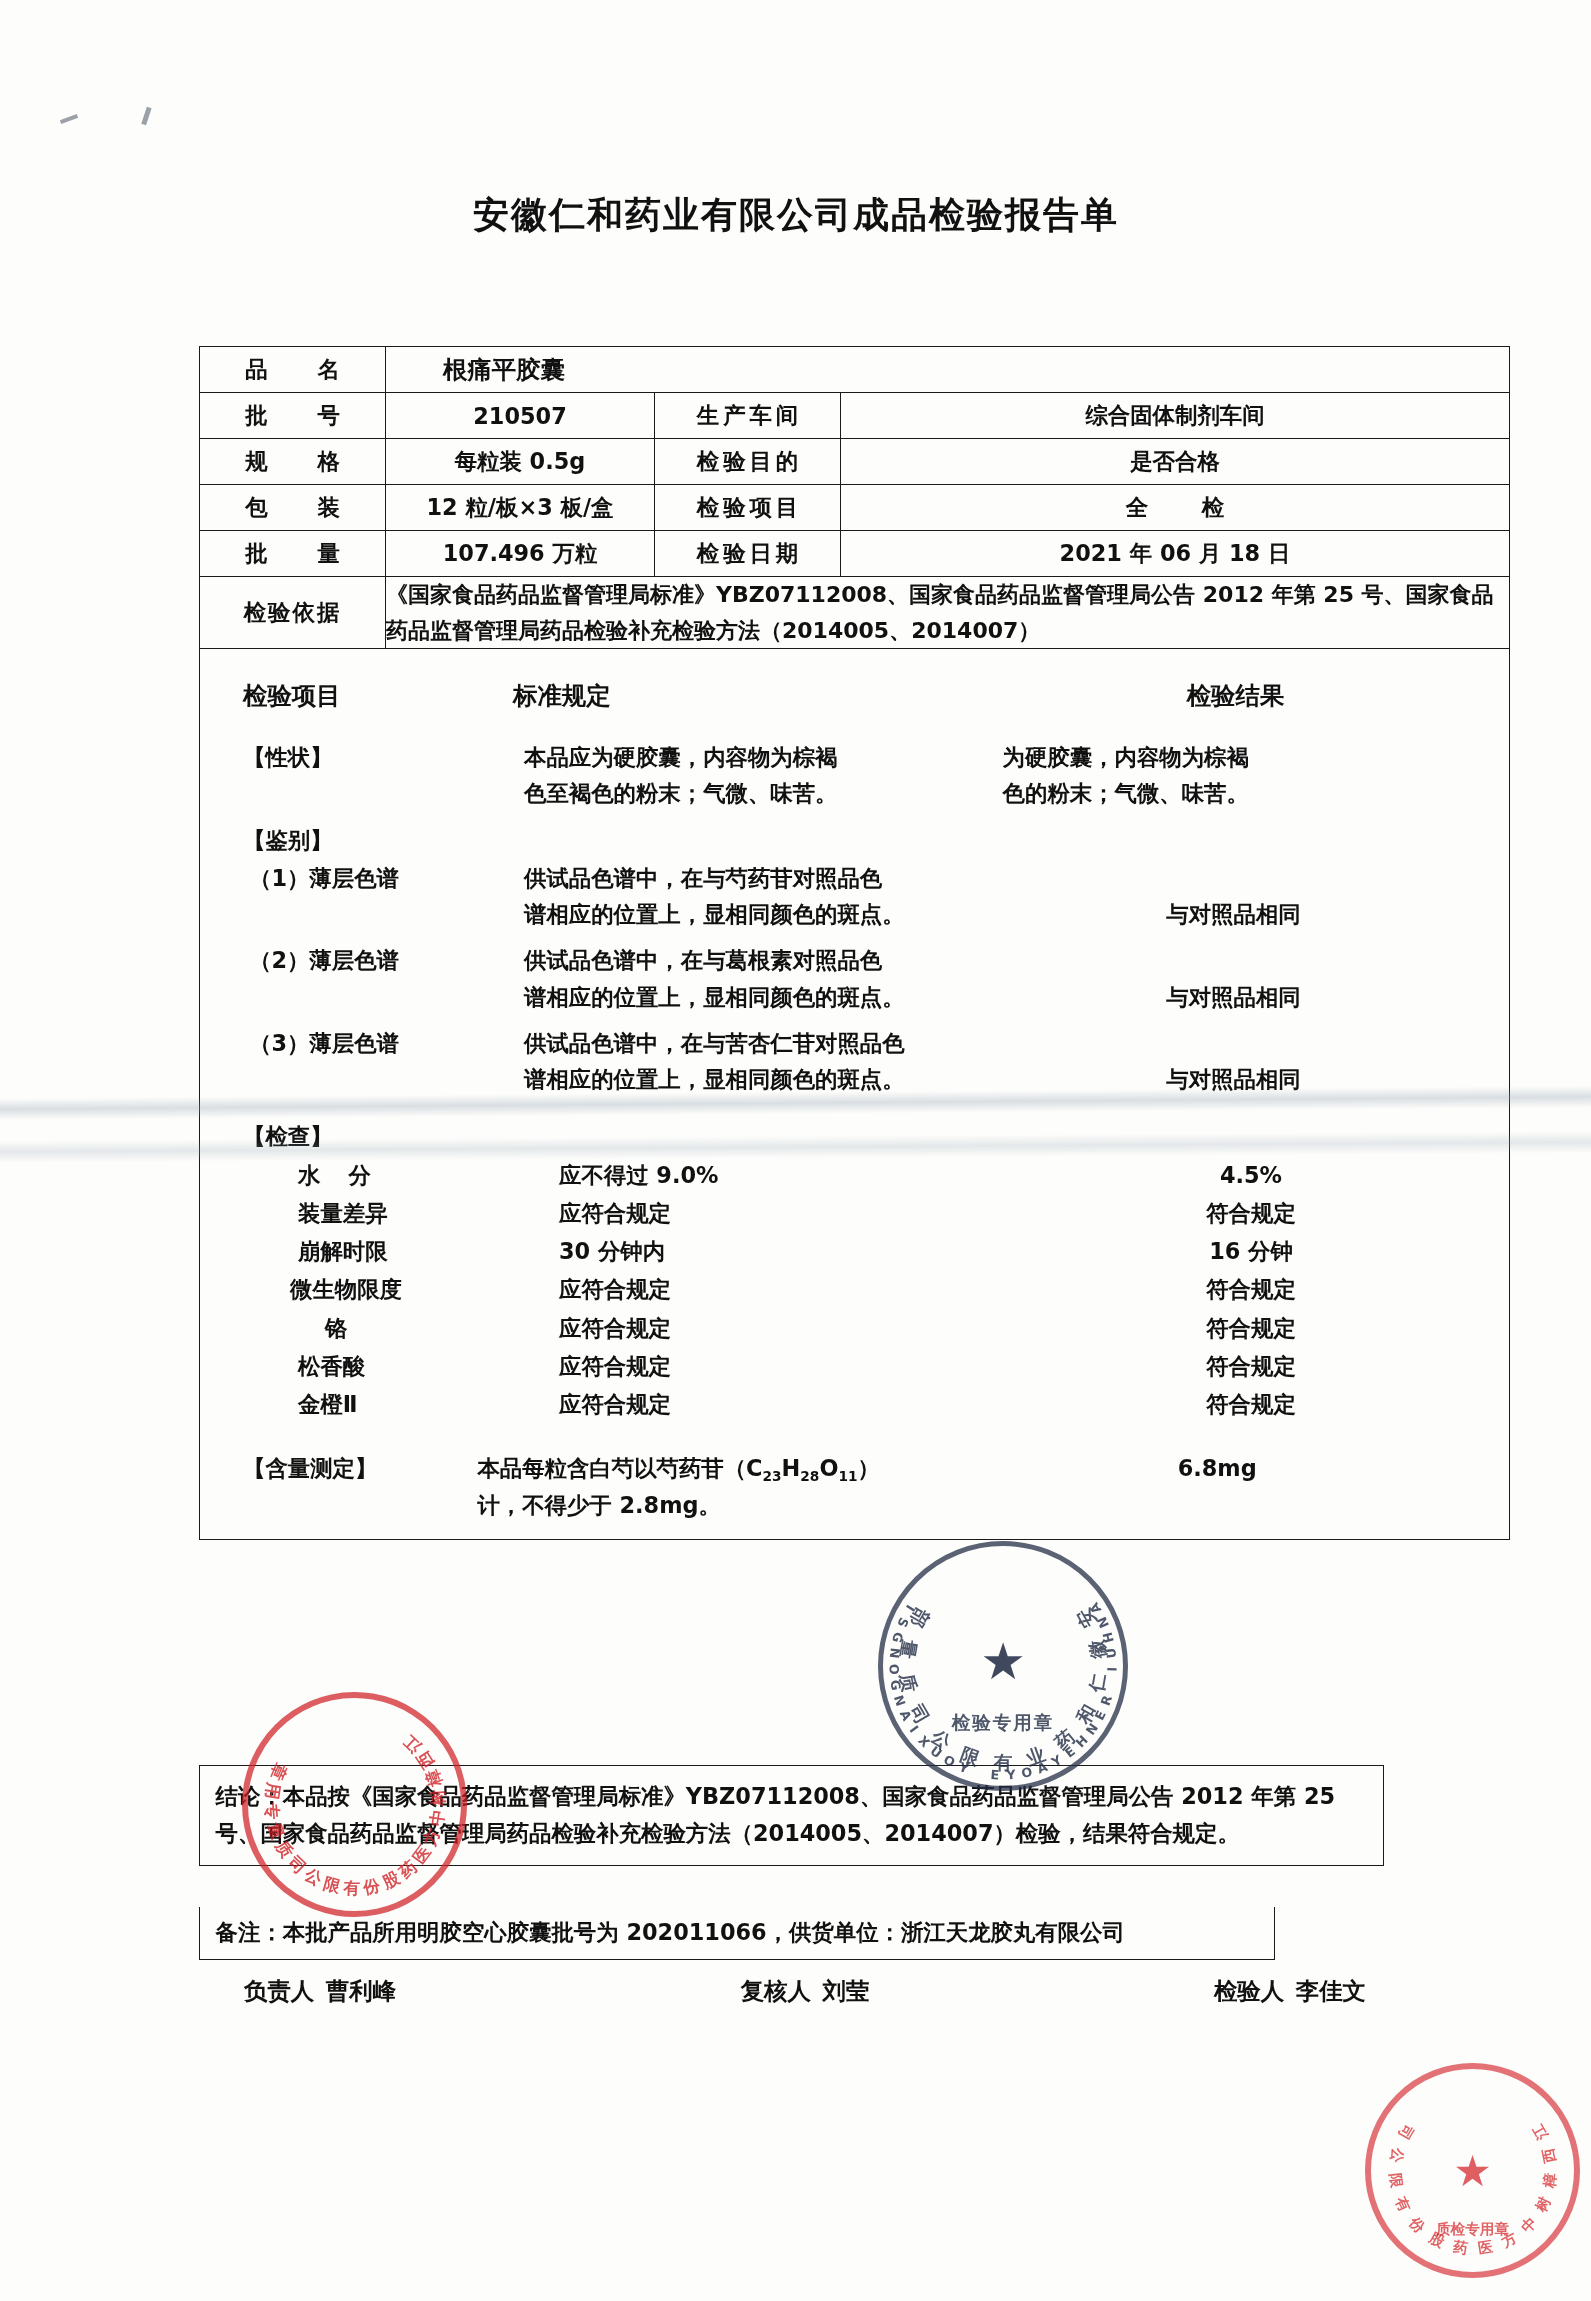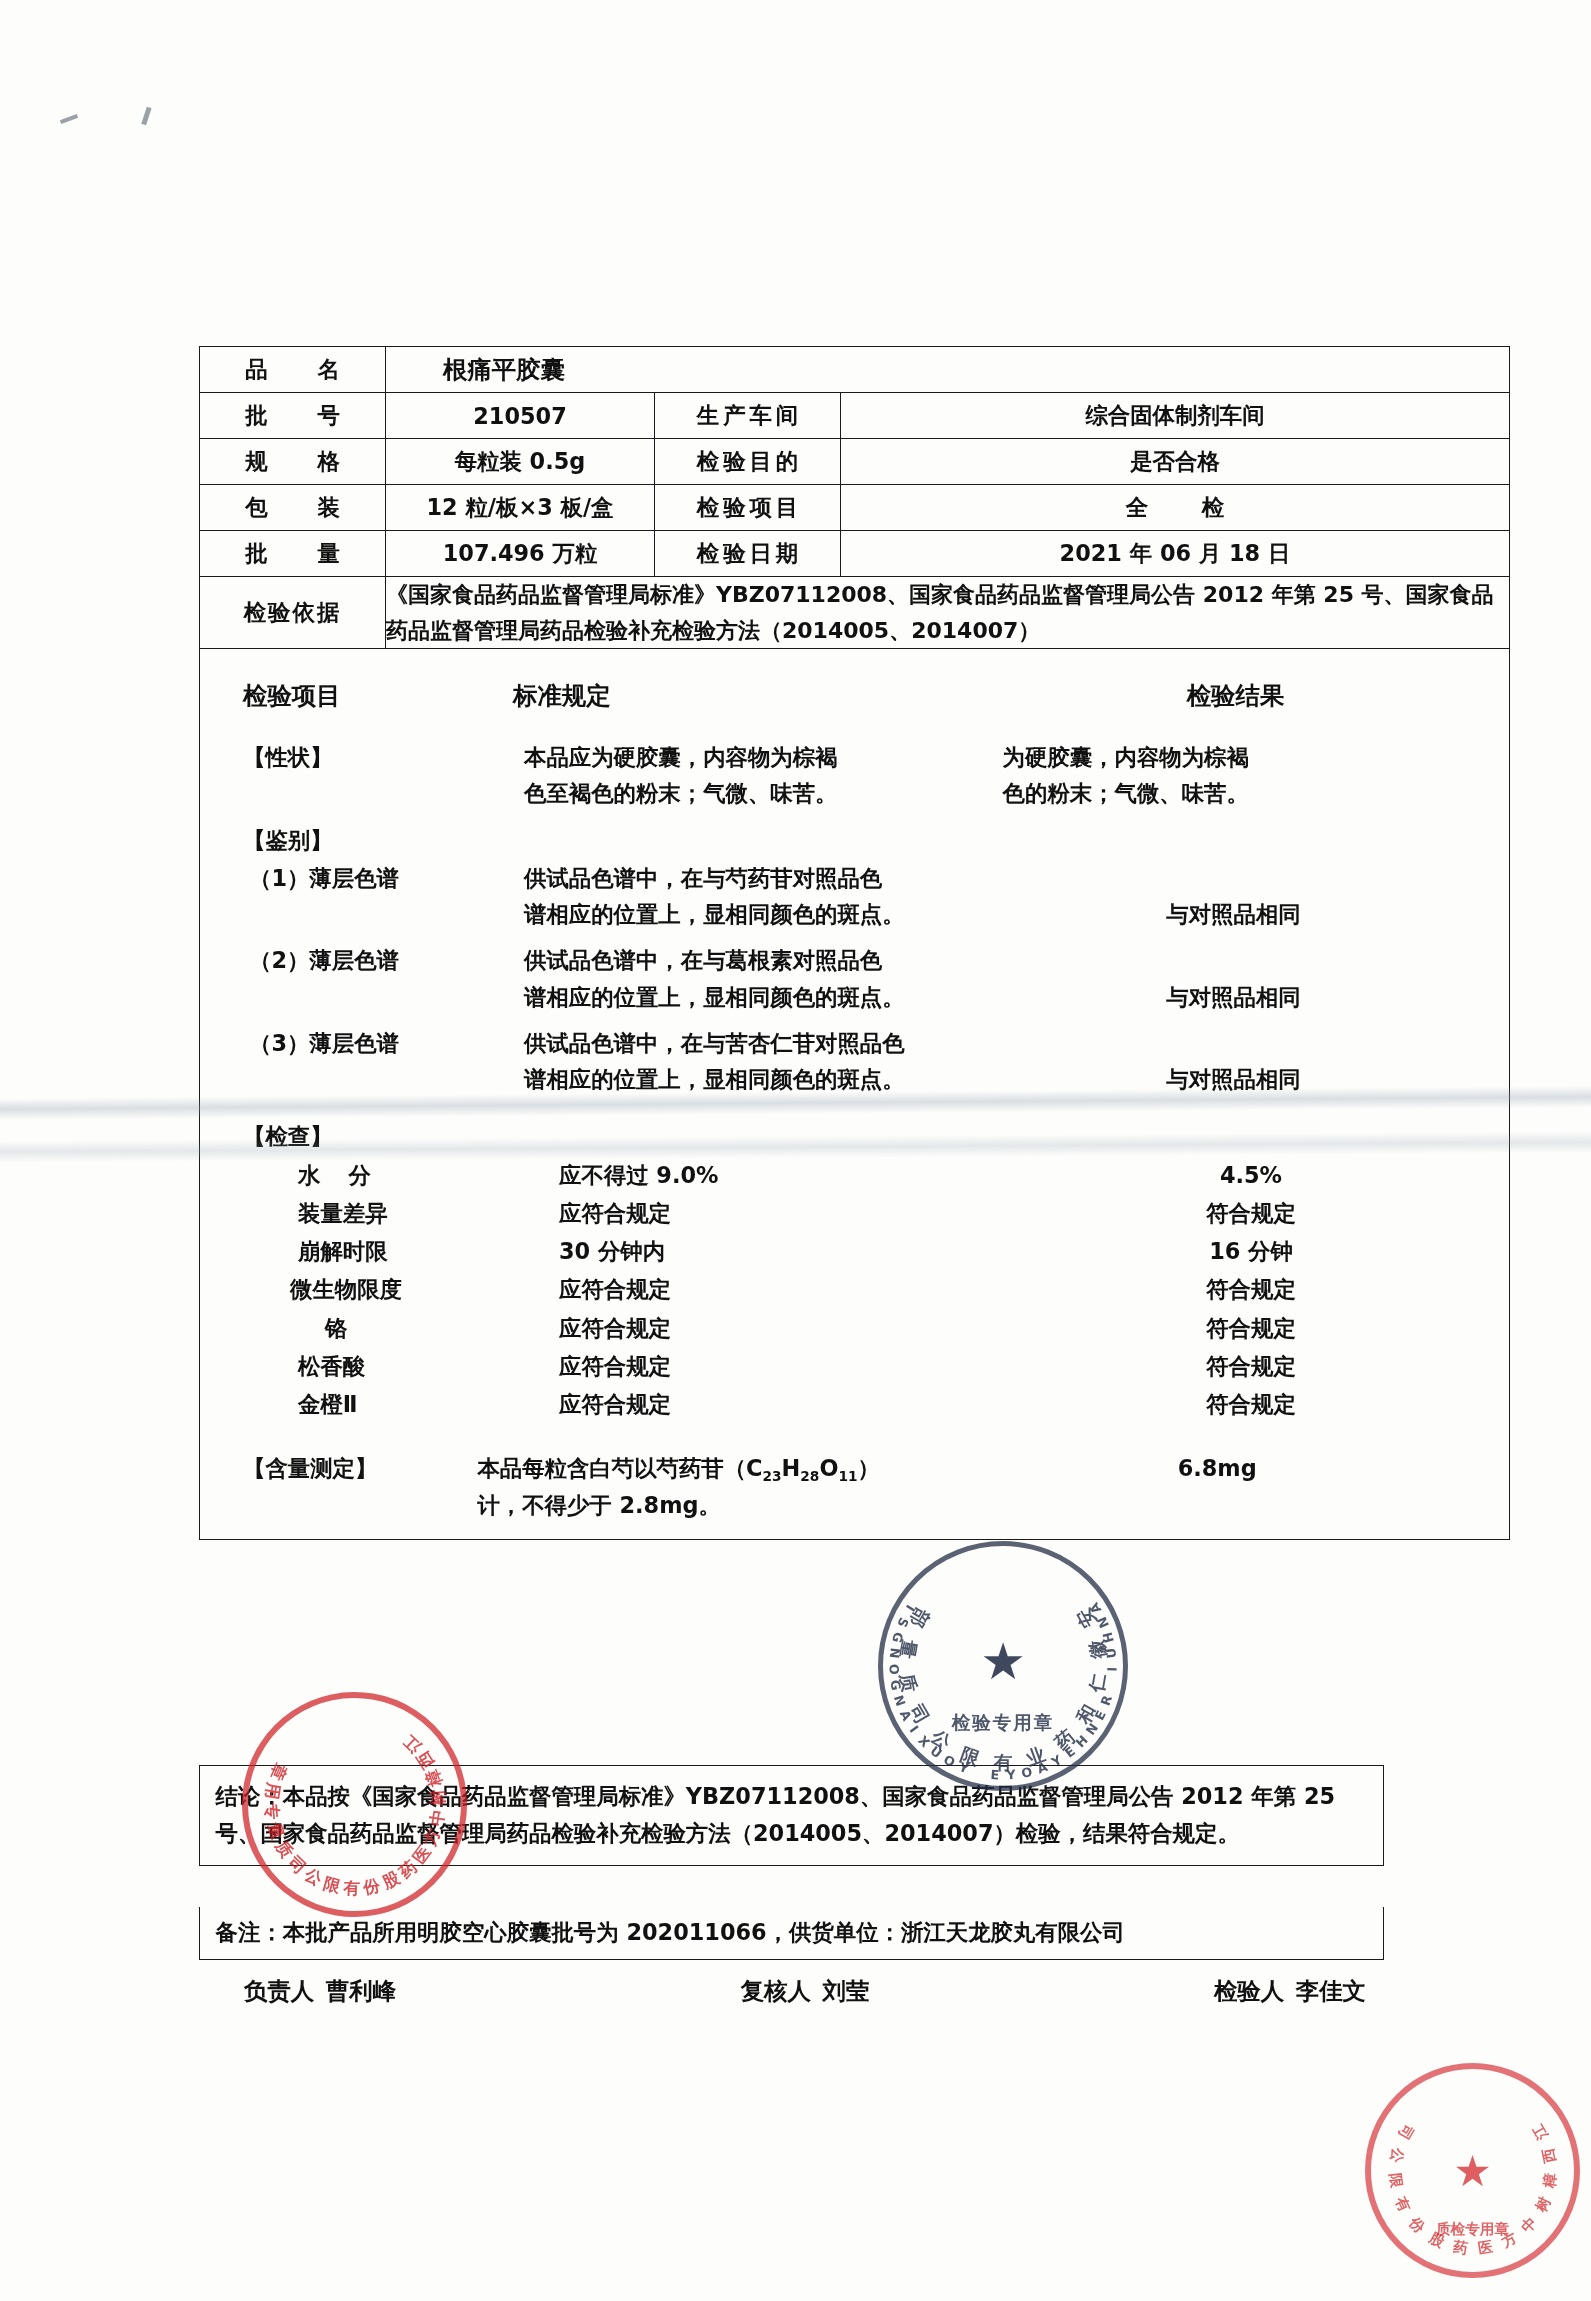--- a/index.html
+++ b/index.html
@@ -181,21 +181,21 @@
     padding: 11.7px 15.6px 13.7px 15.6px;
     font-size: 22.4px;
     line-height: 1.65;
     font-weight: 600;
   }
   .concl b { font-weight: bold; }
   .remark {
     position: absolute;
     left: 199px;
     top: 1907px;
-    width: 1185px;
+    width: 1076px;
     border: 1.5px solid #1a1a1a;
     border-top: none;
     box-sizing: border-box;
     padding: 9.8px 15.6px 11.7px 15.6px;
     font-size: 22.4px;
     font-weight: 600;
   }
 
   .signrow {
     position: absolute;
@@ -305,20 +305,21 @@
   }
 </style>
 </head>
 <body>
 
 <div class="page">
 
   <div class="speck" style="left:60px;top:117px;width:17.6px;height:3.9px;transform:rotate(-20deg);"></div>
   <div class="speck" style="left:144px;top:107px;width:4.9px;height:17.6px;transform:rotate(18deg);"></div>
 
+  <div class="title">安徽仁和药业有限公司成品检验报告单</div>
 
 
   <table class="doc">
     <tbody>
         <tr>
       <td class="lbl">品　名</td>
       <td class="val c-name" colspan="3" style="text-align:left;padding-left:57px;">根痛平胶囊</td>
     </tr>
     <tr>
       <td class="lbl">批　号</td>

